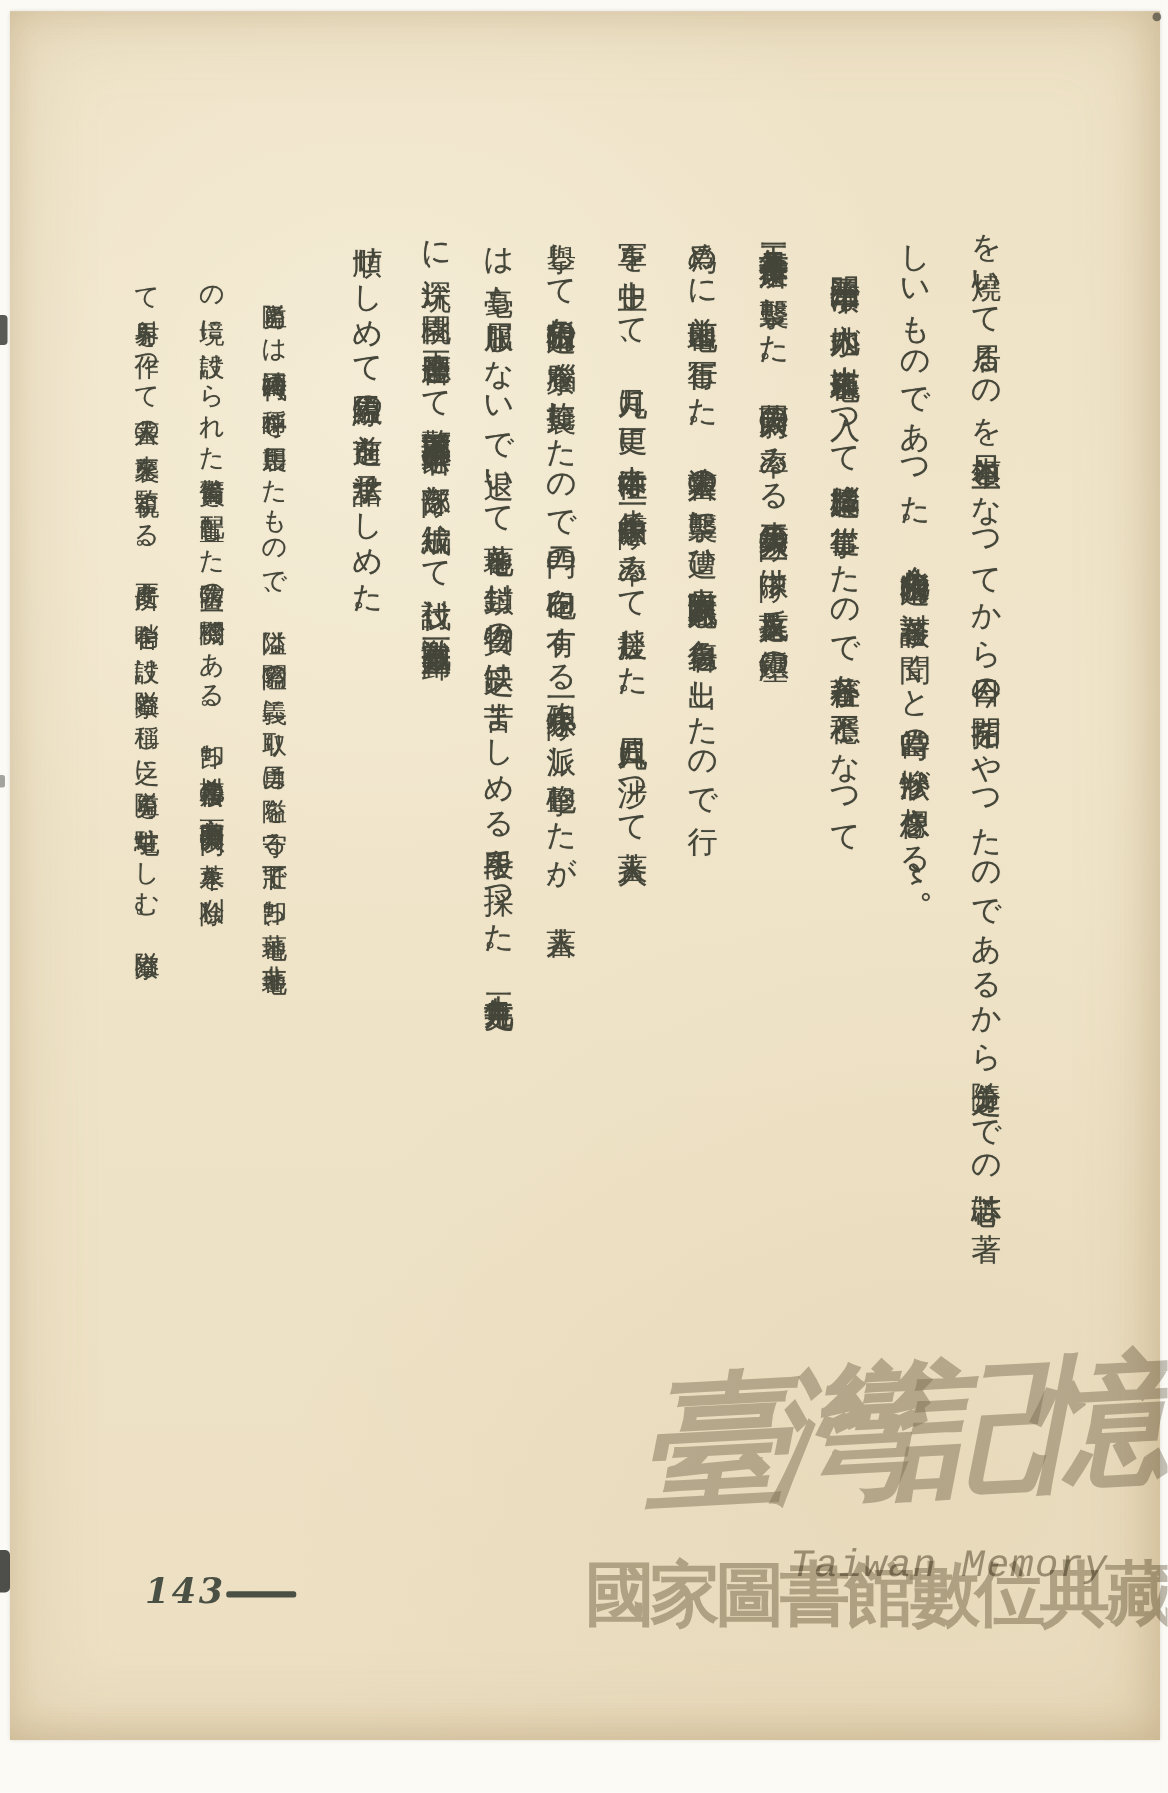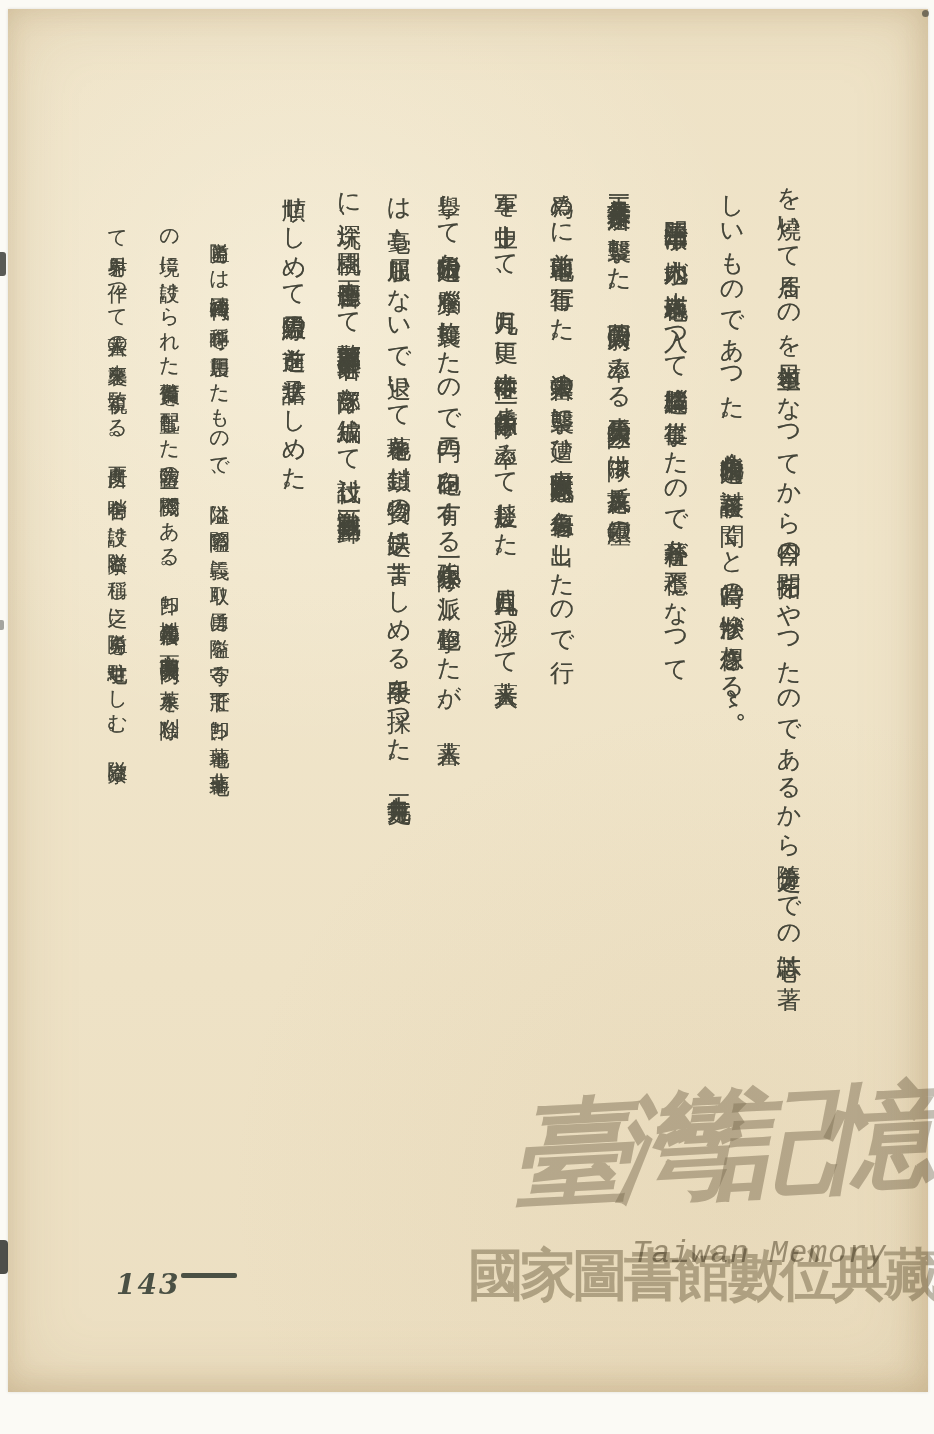--- a/index.html
+++ b/index.html
@@ -69,21 +69,21 @@
     letter-spacing:-4px;
     color:rgba(152,145,129,0.62);
     text-shadow:1px 1px 0 rgba(255,255,250,0.5);
     font-family:"DejaVu Sans","Liberation Sans",sans-serif;
     text-align:center;
   }
   
   .pageno{
     position:absolute;left:116px;top:1256px;z-index:2;
     font-size:28px;font-style:italic;font-weight:bold;
-    color:#4a5044;letter-spacing:2px;margin-top:12px;
+    color:#4a5044;letter-spacing:2px;
   }
   .pageno-rule{
     position:absolute;left:181px;top:1273px;width:56px;height:5px;
     background:#4a5044;border-radius:2px;z-index:2;
   }
   
   .speck{position:absolute;background:#23241f;z-index:4;}
   .speck.s1{left:0;top:252px;width:6px;height:24px;opacity:.75;border-radius:0 3px 3px 0;}
   .speck.s2{left:0;top:1240px;width:8px;height:34px;opacity:.8;border-radius:0 4px 4px 0;}
   .speck.s3{left:922px;top:10px;width:7px;height:7px;opacity:.55;border-radius:50%;}

